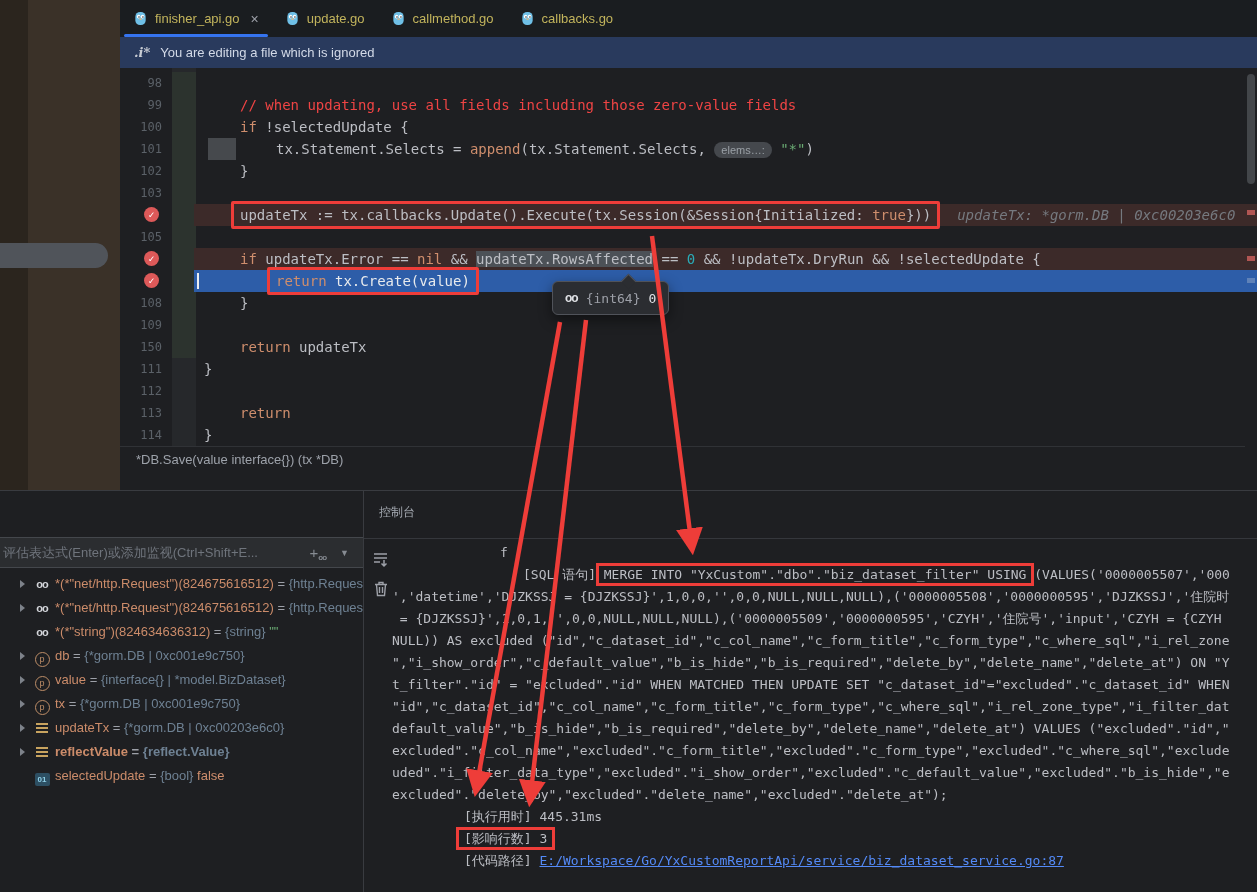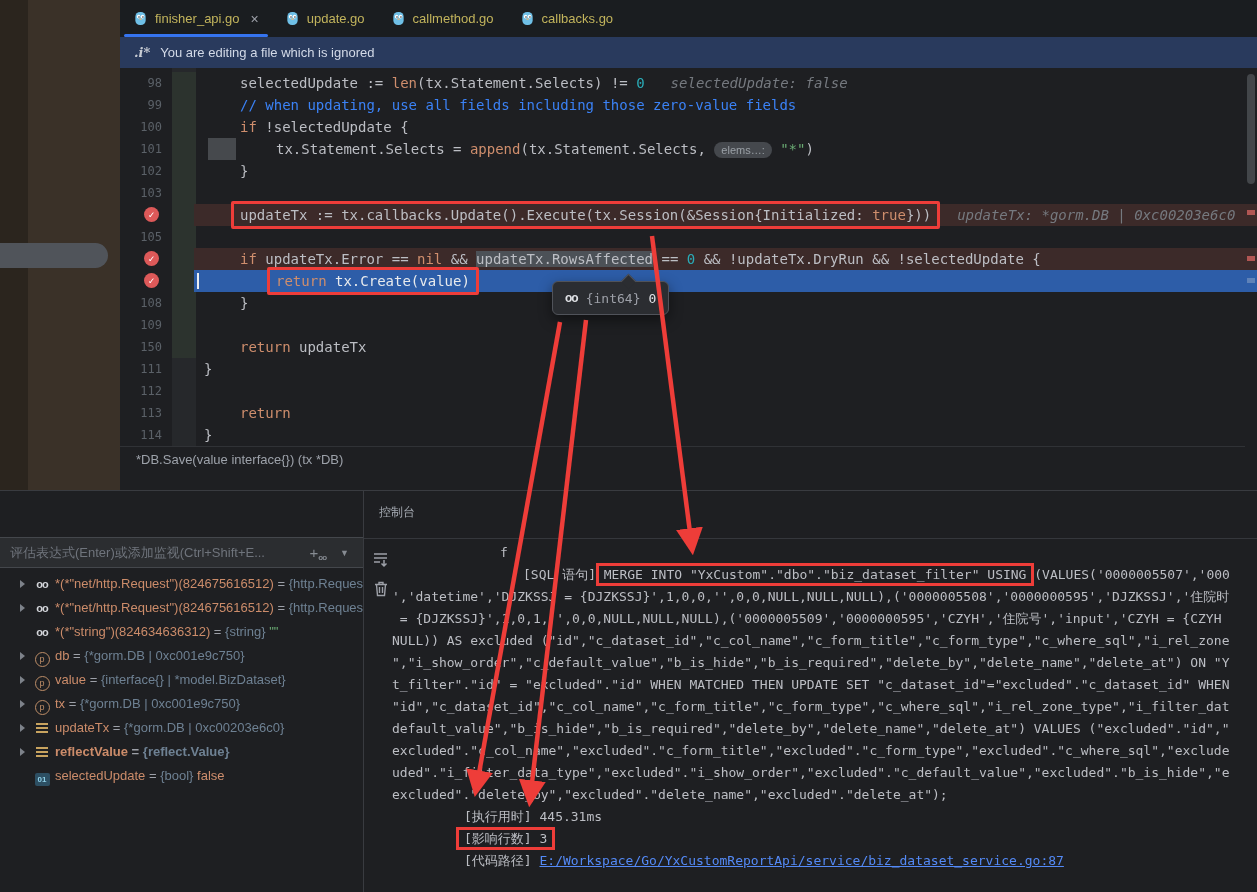--- a/index.html
+++ b/index.html
@@ -32,21 +32,21 @@
   .eline::before{content:"";position:absolute;left:74px;right:0;top:0;height:22px;background:transparent;}
   .bg-break::before{background:#3c2a29;}
   .bg-exec::before{background:#2d5da8;}
   .bg-exec::after{content:"";position:absolute;left:77px;top:3px;width:2px;height:16px;background:#eceef1;z-index:2;}
   .eline .num{position:absolute;left:0;top:0;width:42px;text-align:right;font-size:12px;color:#5b6168;font-family:"DejaVu Sans Mono",monospace;}
   .bp{position:absolute;left:24px;top:3px;width:15px;height:15px;border-radius:50%;background:#dd5959;color:#fff;font-size:10px;line-height:15px;text-align:center;z-index:2;}
   .code{position:absolute;top:0;z-index:1;}
   .t-p{color:#bcbec4;} .bg-exec .t-p{color:#e8eaed;}
   .t-k{color:#cf8e6d;}
   .t-s{color:#6aab73;}
-  .t-c{color:#3b82f6;}
+  .t-c{color:#ef4444;}
   .t-n{color:#2aacb8;}
   .t-hl{background:#4c5157;}
   .t-chip{display:inline-block;background:#45484d;color:#9aa0a6;font-size:11px;line-height:16px;height:16px;padding:0 7px;border-radius:8px;vertical-align:middle;font-family:"Liberation Sans",sans-serif;}
   .hint{color:#75797f;font-style:italic;margin-left:26px;}
   .anno-box{border:3px solid #ee3d39;border-radius:2px;padding:3px 6px;margin:0 -9px;}
 
   
   .sb-thumb{position:absolute;right:2px;top:6px;width:8px;height:110px;background:#43464a;border-radius:4px;}
   .sb-mark{position:absolute;right:2px;width:8px;height:5px;}
 
@@ -60,21 +60,21 @@
   
   .crumbbar{position:absolute;left:108px;top:446px;width:1137px;height:26px;border-top:1px solid #303236;background:#1e1f22;line-height:26px;padding-left:28px;box-sizing:border-box;font-size:13px;color:#9da2aa;z-index:3;}
 
   
   .hdivider{position:absolute;left:0;top:490px;width:1257px;height:1px;background:#393b40;z-index:6;}
   .vdivider{position:absolute;left:363px;top:490px;width:1px;height:402px;background:#393b40;z-index:6;}
 
   
   .watches{position:absolute;left:0;top:490px;width:363px;height:402px;background:#1e1f22;overflow:hidden;}
   .eval-row{position:absolute;left:0;top:47px;width:363px;height:31px;background:#2b2d30;border-top:1px solid #44474c;border-bottom:1px solid #44474c;box-sizing:border-box;display:flex;align-items:center;}
-  .eval-input{flex:1;background:transparent;border:none;outline:none;font-size:13px;padding-left:10px;color:#bcbec4;font-family:"Liberation Sans",sans-serif;min-width:0;}
+  .eval-input{flex:1;background:transparent;border:none;outline:none;font-size:13px;padding-left:3px;color:#bcbec4;font-family:"Liberation Sans",sans-serif;min-width:0;}
   .eval-input::placeholder{color:#6f747c;}
   .eval-add{color:#878c93;font-size:15px;padding:0 4px;white-space:nowrap;}
   .eval-add .mini{font-size:8px;font-weight:bold;letter-spacing:-1px;vertical-align:-2px;}
   .eval-dd{color:#878c93;font-size:9px;padding:0 14px 0 10px;}
   .wrow{position:absolute;left:0;width:363px;height:24px;line-height:24px;font-size:13px;white-space:nowrap;overflow:hidden;}
   .exp{display:inline-block;width:0;height:0;border-left:5px solid #7d828a;border-top:4px solid transparent;border-bottom:4px solid transparent;margin:0 8px 0 20px;}
   .exp-space{display:inline-block;width:33px;}
   .wicon{display:inline-block;width:18px;text-align:center;margin-right:4px;}
   .i-watch{font-weight:bold;color:#d3d5da;letter-spacing:-1px;font-size:11px;}
   .i-param{display:inline-block;width:13px;height:13px;line-height:13px;border:1.5px solid #bd8d67;border-radius:50%;color:#bd8d67;font-size:9px;text-align:center;vertical-align:-2px;box-sizing:content-box;}
@@ -160,21 +160,21 @@
   <div class="banner">
     <span class="ig-icon">.i*</span>
     <span>You are editing a file which is ignored</span>
   </div>
 
   <div class="editor">
     <div class="fold-strip"></div>
     <div class="fold-green"></div>
     <div class="chg-block"></div>
     <div id="code-lines">
-        <div class="eline" style="top: 4px;"><span class="num">98</span><span class="code" style="left: 120px;"><span class="t-p">selectedUpdate := </span><span class="t-k">len</span><span class="t-p">(tx.Statement.Selects) != </span><span class="t-n">0</span><span class="hint">selectedUpdate: false</span></span></div>
+        <div class="eline" style="top: 4px;"><span class="num">98</span></div>
         <div class="eline" style="top: 26px;"><span class="num">99</span><span class="code" style="left: 120px;"><span class="t-c">// when updating, use all fields including those zero-value fields</span></span></div>
         <div class="eline" style="top: 48px;"><span class="num">100</span><span class="code" style="left: 120px;"><span class="t-k">if</span><span class="t-p"> !selectedUpdate {</span></span></div>
         <div class="eline" style="top: 70px;"><span class="num">101</span><span class="code" style="left: 156px;"><span class="t-p">tx.Statement.Selects = </span><span class="t-k">append</span><span class="t-p">(tx.Statement.Selects, </span><span class="t-chip">elems…:</span><span class="t-p"> </span><span class="t-s">"*"</span><span class="t-p">)</span></span></div>
         <div class="eline" style="top: 92px;"><span class="num">102</span><span class="code" style="left: 120px;"><span class="t-p">}</span></span></div>
         <div class="eline" style="top: 114px;"><span class="num">103</span><span class="code" style="left: 120px;"></span></div>
         <div class="eline bg-break" style="top: 136px;"><span class="bp">✓</span><span class="code" style="left: 120px;"><span class="anno-box"><span class="t-p">updateTx := tx.callbacks.Update().Execute(tx.Session(&amp;Session{Initialized: </span><span class="t-k">true</span><span class="t-p">}))</span></span><span class="hint">updateTx: *gorm.DB | 0xc00203e6c0</span></span></div>
         <div class="eline" style="top: 158px;"><span class="num">105</span><span class="code" style="left: 120px;"></span></div>
         <div class="eline bg-break" style="top: 180px;"><span class="bp">✓</span><span class="code" style="left: 120px;"><span class="t-k">if</span><span class="t-p"> updateTx.Error == </span><span class="t-k">nil</span><span class="t-p"> &amp;&amp; </span><span class="t-hl">updateTx.RowsAffected</span><span class="t-p"> == </span><span class="t-n">0</span><span class="t-p"> &amp;&amp; !updateTx.DryRun &amp;&amp; !selectedUpdate {</span></span></div>
         <div class="eline bg-exec" style="top: 202px;"><span class="bp">✓</span><span class="code" style="left: 156px;"><span class="anno-box"><span class="t-k">return</span><span class="t-p"> tx.Create(value)</span></span></span></div>
         <div class="eline" style="top: 224px;"><span class="num">108</span><span class="code" style="left: 120px;"><span class="t-p">}</span></span></div>

